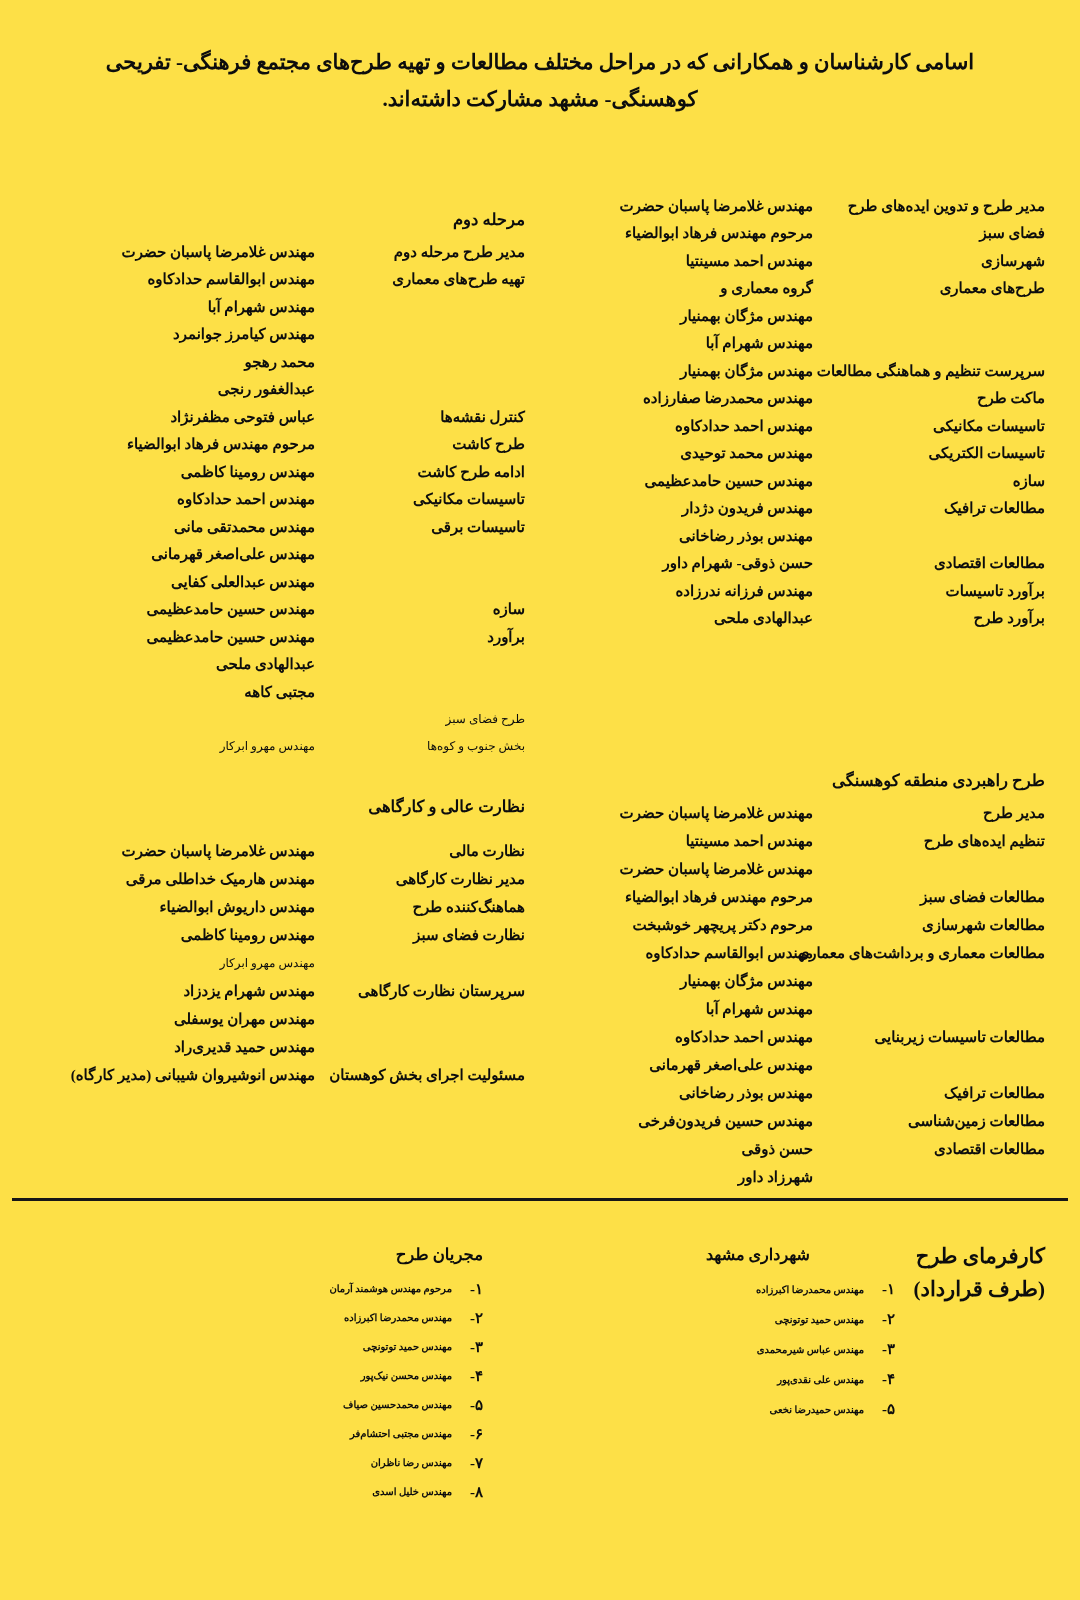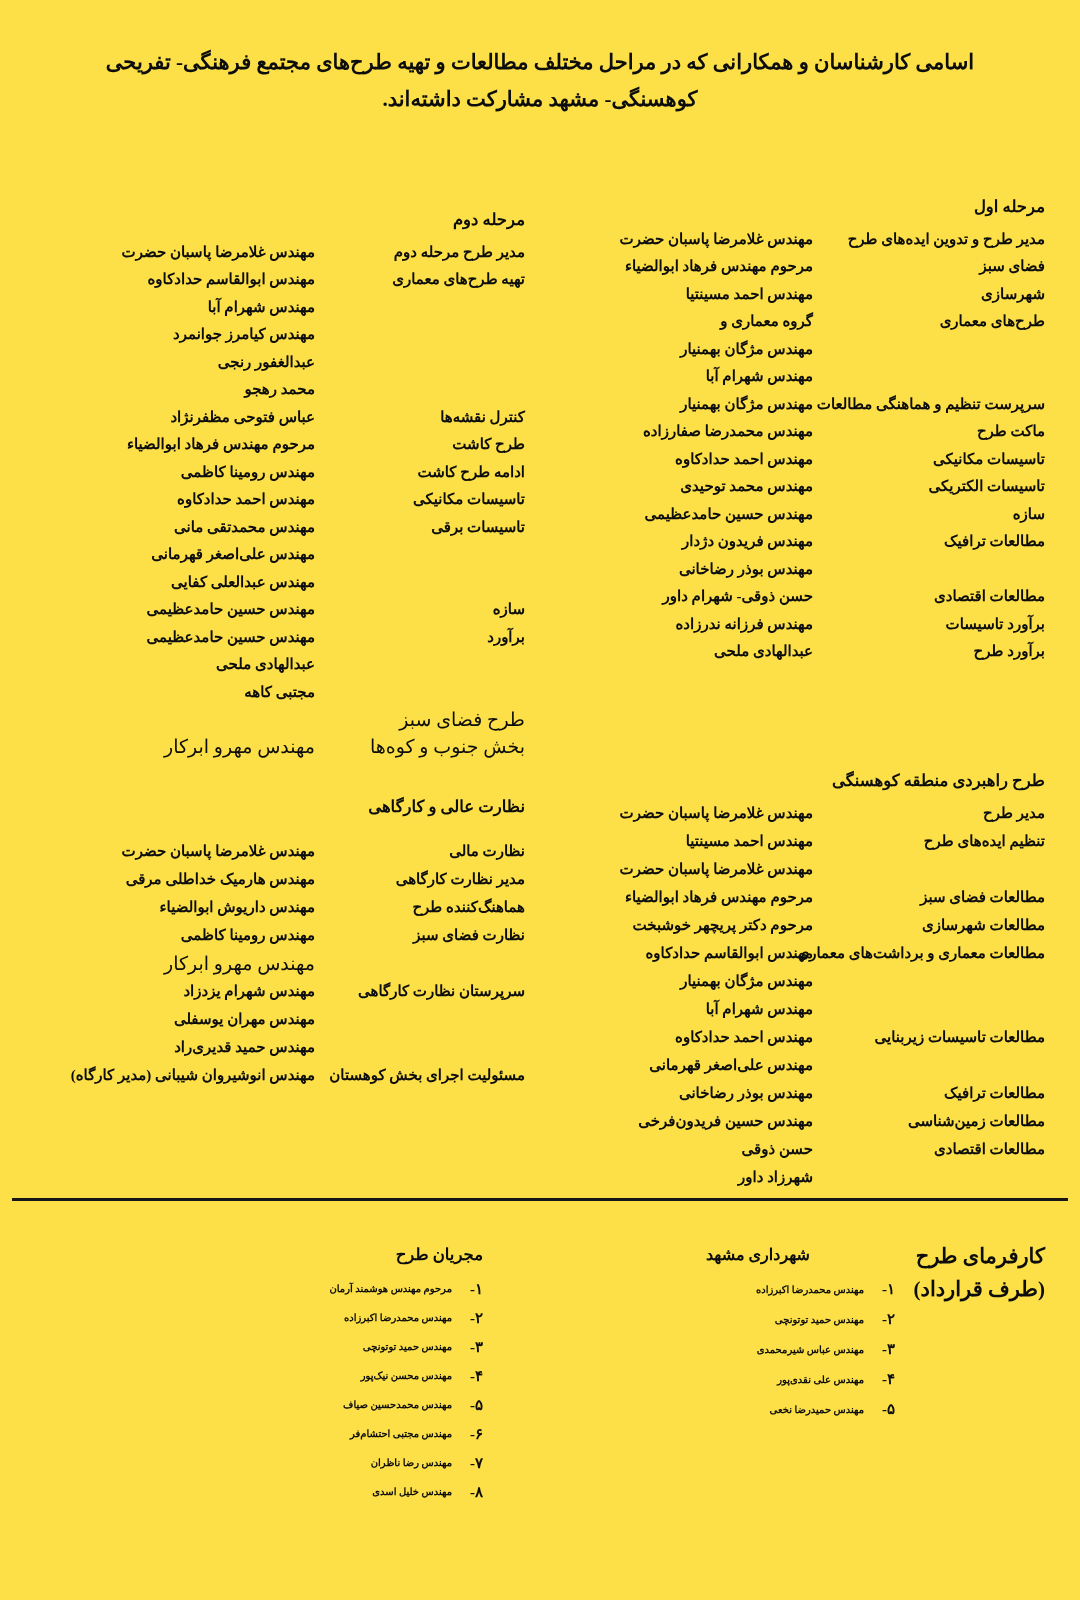--- a/index.html
+++ b/index.html
@@ -8,21 +8,21 @@
   .title{position:absolute;top:44px;left:0;width:100%;text-align:center;
          font-weight:bold;font-size:21px;line-height:37px;}
   .sec{position:absolute;}
   .sec-header{font-weight:bold;font-size:16.5px;height:33px;line-height:30px;text-align:right;white-space:nowrap;}
   .hdr-gap{margin-bottom:12px;}
   .row{display:flex;justify-content:space-between;align-items:center;height:27.5px;}
   .pitch28 .row{height:28px;}
   .lbl,.nm{font-weight:bold;font-size:15px;white-space:nowrap;flex-shrink:0;text-align:right;}
   .wide .lbl{width:232px;} .wide .nm{width:270px;}
   .narrow .lbl{width:205px;} .narrow .nm{width:270px;}
-  .row.plain .lbl,.row.plain .nm{font-weight:400;font-size:19px;}
+  .row.plain .lbl,.row.plain .nm{font-weight:400;font-size:12px;}
   #secA{top:192px;right:35px;width:500px;}
   #secB{top:766px;right:35px;width:500px;}
   #secC{top:205px;right:555px;width:480px;}
   #secD{top:792px;right:555px;width:480px;}
   .divider{position:absolute;top:1198px;left:12px;width:1056px;border-top:3px solid #161616;}
   #client{top:1240px;right:35px;width:170px;text-align:right;}
   #client div{font-weight:bold;font-size:21px;line-height:33px;white-space:nowrap;}
   #muni{top:1240px;right:185px;width:440px;}
   #muni .sec-header{margin-right:85px;height:32px;line-height:30px;font-size:16px;}
   #exec{top:1240px;right:597px;width:400px;}
@@ -37,21 +37,20 @@
 <body>
 
 <div class="page">
 
   <div class="title">
     <div>اسامی کارشناسان و همکارانی که در مراحل مختلف مطالعات و تهیه طرح‌های مجتمع فرهنگی- تفریحی</div>
     <div>کوهسنگی- مشهد مشارکت داشته‌اند.</div>
   </div>
 
   <section id="secA" class="sec wide">
-    <div class="sec-header">مرحله اول</div>
     <div class="rows">
         <div class="row">
           <div class="lbl">مدیر طرح و تدوین ایده‌های طرح</div>
           <div class="nm">مهندس غلامرضا پاسبان حضرت</div>
         </div>
         <div class="row">
           <div class="lbl">فضای سبز</div>
           <div class="nm">مرحوم مهندس فرهاد ابوالضیاء</div>
         </div>
         <div class="row">
@@ -189,25 +188,25 @@
         <div class="row">
           <div class="lbl"></div>
           <div class="nm">مهندس شهرام آبا</div>
         </div>
         <div class="row">
           <div class="lbl"></div>
           <div class="nm">مهندس کیامرز جوانمرد</div>
         </div>
         <div class="row">
           <div class="lbl"></div>
+          <div class="nm">محمد رهجو</div>
+        </div>
+        <div class="row">
+          <div class="lbl"></div>
           <div class="nm">عبدالغفور رنجی</div>
-        </div>
-        <div class="row">
-          <div class="lbl"></div>
-          <div class="nm">محمد رهجو</div>
         </div>
         <div class="row">
           <div class="lbl">کنترل نقشه‌ها</div>
           <div class="nm">عباس فتوحی مظفرنژاد</div>
         </div>
         <div class="row">
           <div class="lbl">طرح کاشت</div>
           <div class="nm">مرحوم مهندس فرهاد ابوالضیاء</div>
         </div>
         <div class="row">

